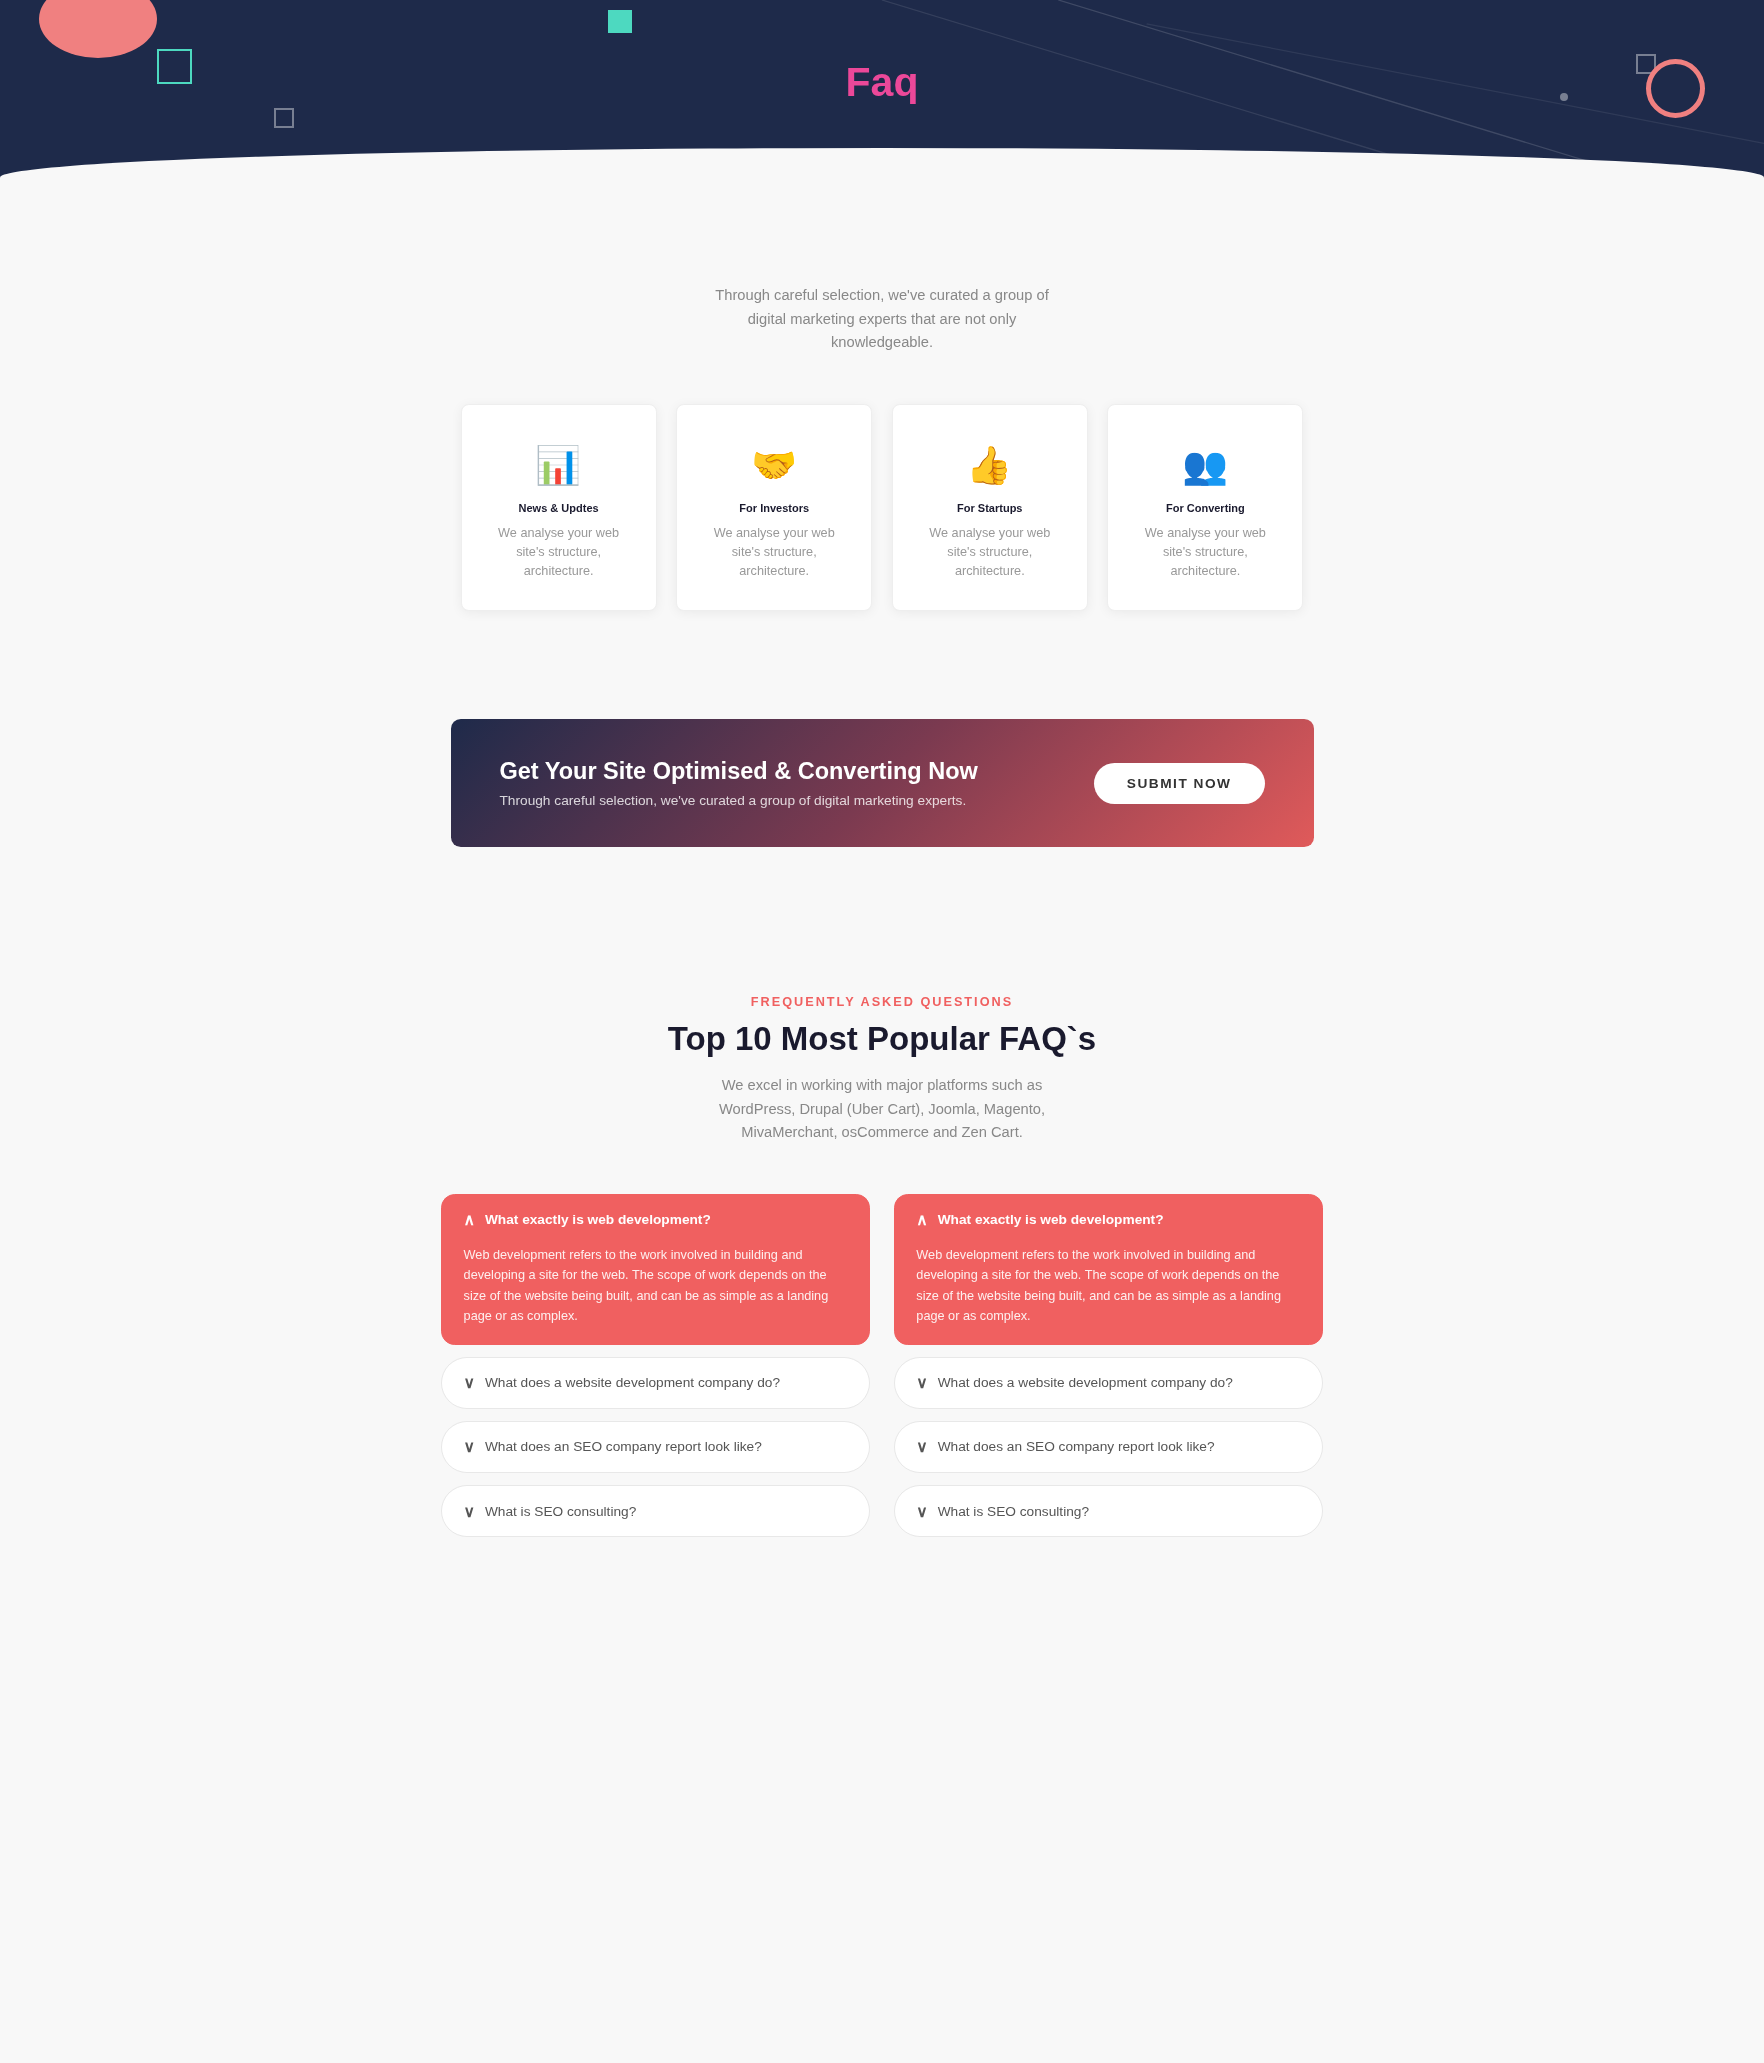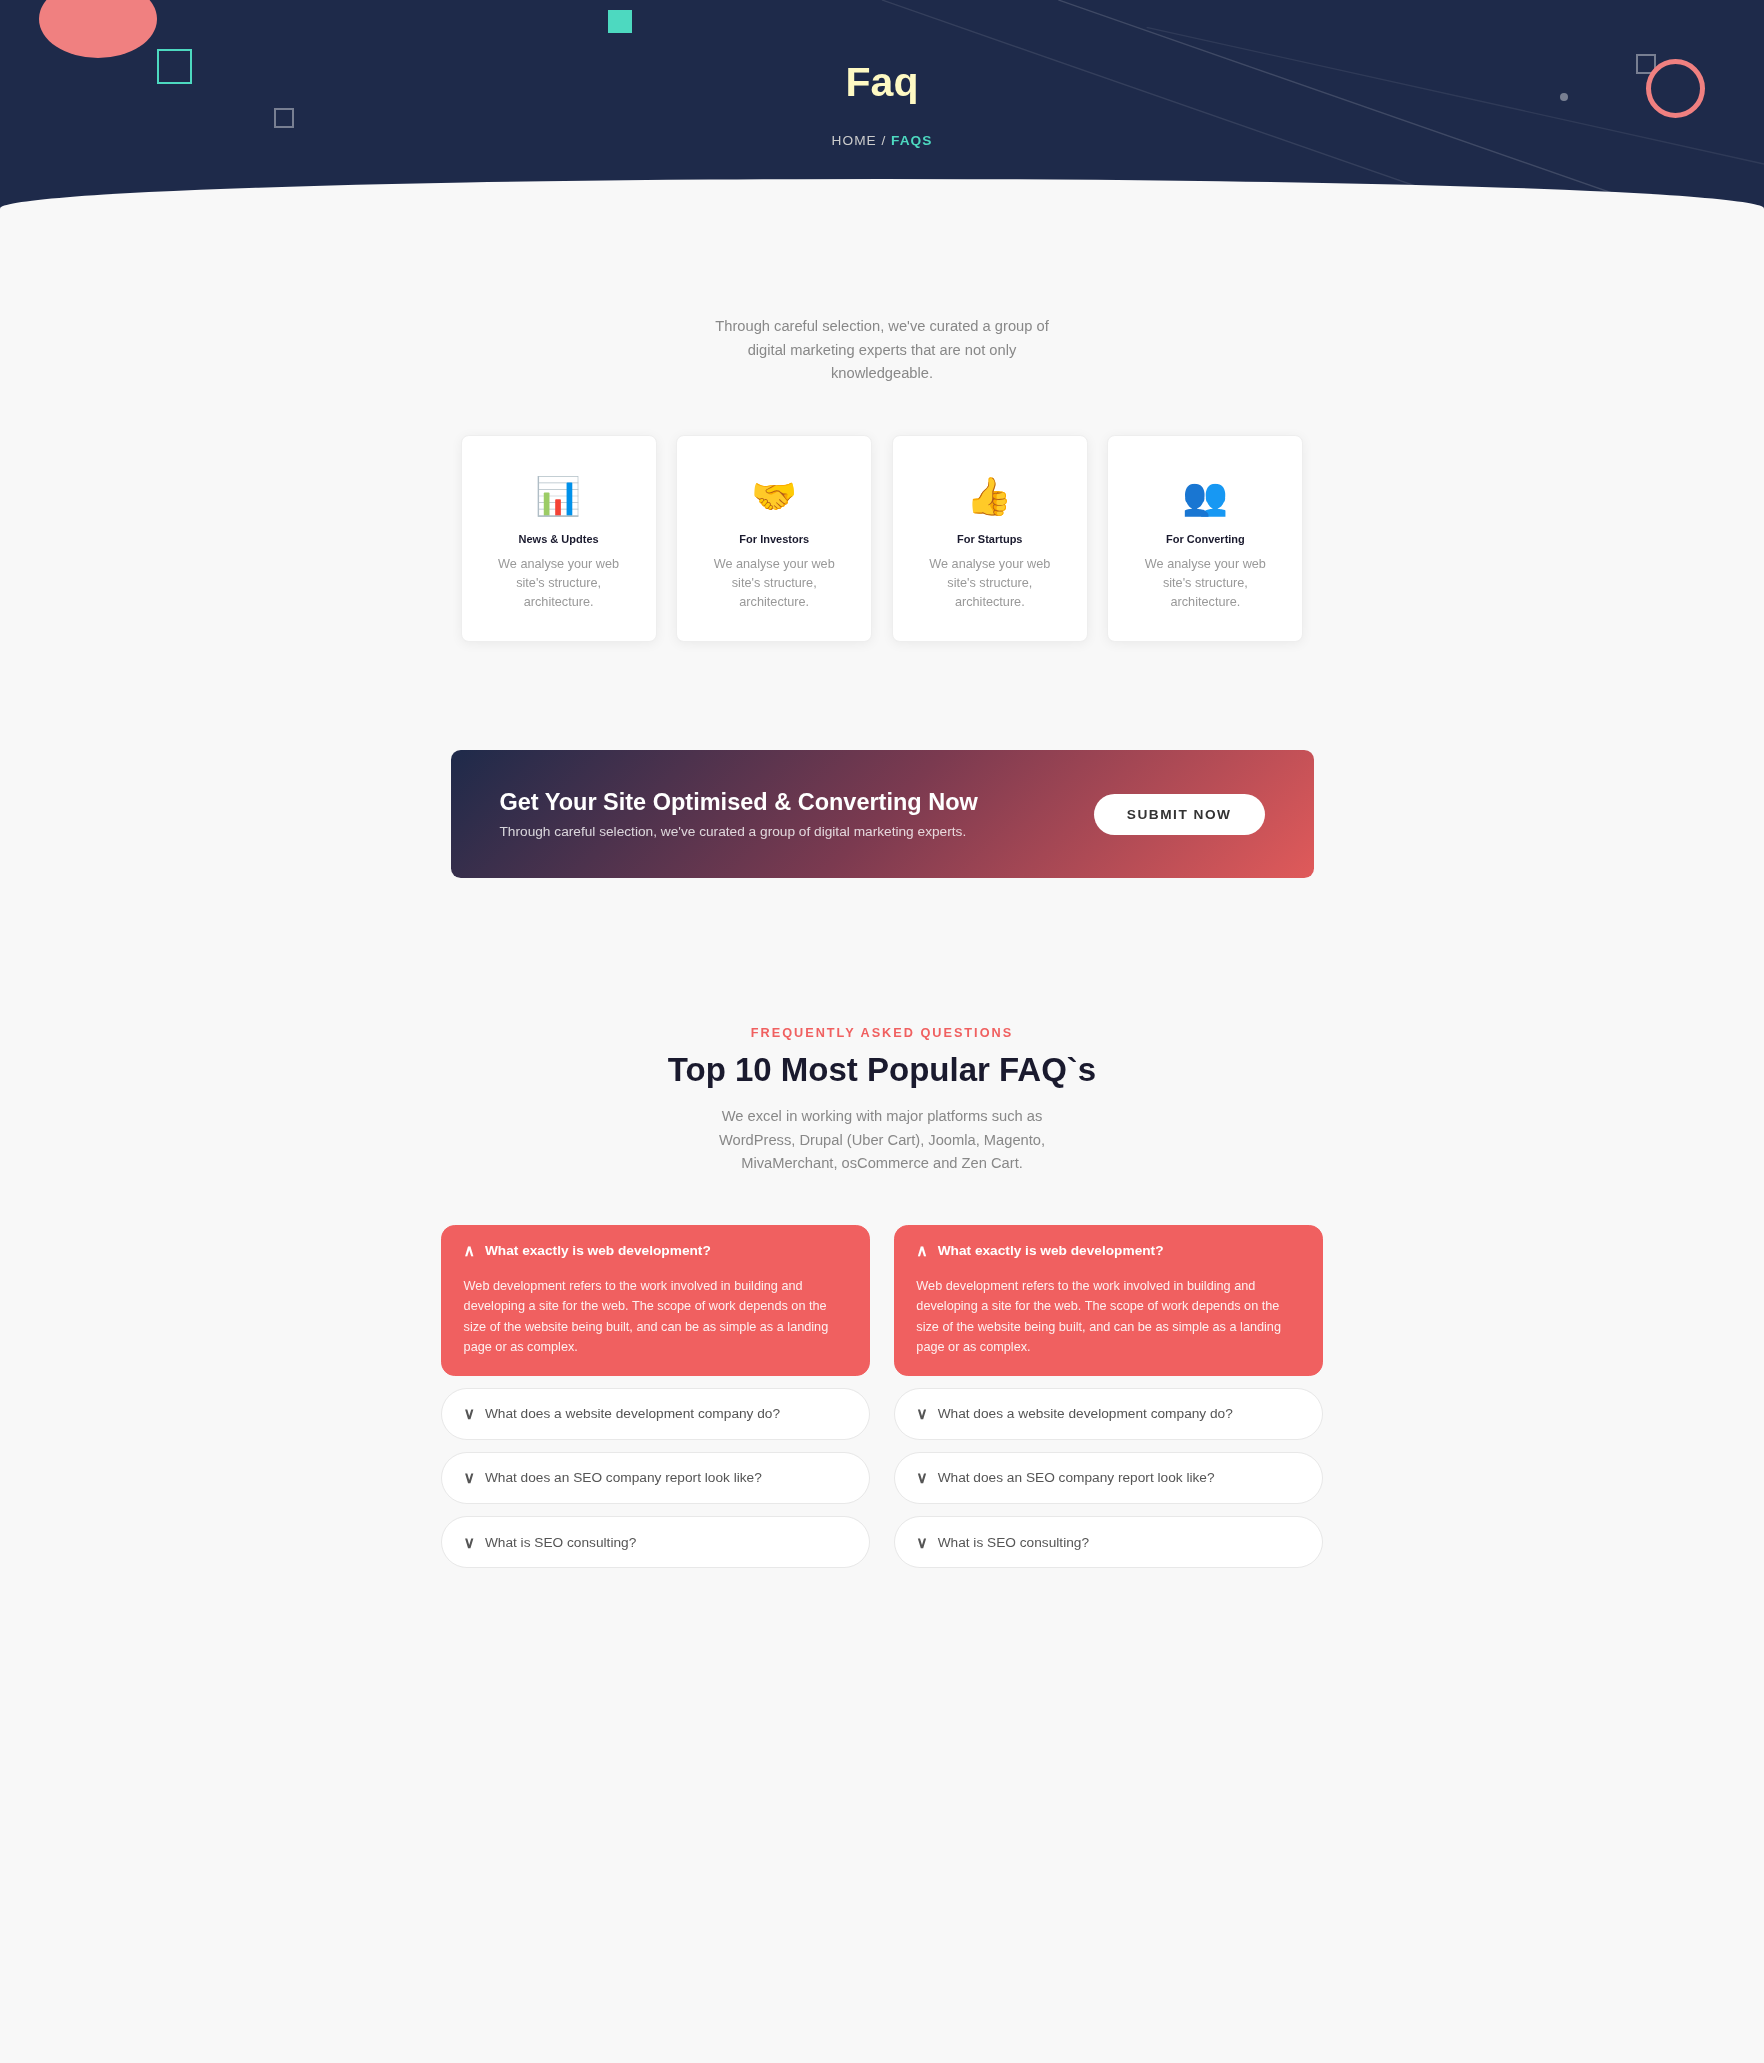--- a/index.html
+++ b/index.html
@@ -17,24 +17,24 @@
       content: '';
       position: absolute;
       bottom: -2px;
       left: 0;
       right: 0;
       height: 69px;
       background: #f8f8f8;
       border-radius: 100% 100% 0 0 / 59px 59px 0 0;
     }
     .hero-title {
-      color: #fef9c3;
+      color: #ec4899;
       font-size: 41px;
       font-weight: 700;
-      margin-bottom: 27px;
+      margin-bottom: 11px;
     }
     .hero-breadcrumb {
       color: #ccc;
       font-size: 13.7px;
       letter-spacing: 1px;
     }
     .hero-breadcrumb a {
       color: #ccc;
       text-decoration: none;
     }
@@ -255,25 +255,20 @@
   <div class="deco-circle"></div>
   <div class="deco-dot"></div>
   <div class="deco-lines">
     <svg viewBox="0 0 1000 180" preserveAspectRatio="none">
       <line x1="600" y1="0" x2="1000" y2="180" stroke="rgba(255,255,255,0.15)" stroke-width="1"></line>
       <line x1="500" y1="0" x2="900" y2="180" stroke="rgba(255,255,255,0.1)" stroke-width="1"></line>
       <line x1="650" y1="20" x2="1000" y2="120" stroke="rgba(255,255,255,0.08)" stroke-width="1"></line>
     </svg>
   </div>
   <h1 class="hero-title">Faq</h1>
-  <div class="hero-breadcrumb">
-    <a href="#">HOME</a>
-    <span> / </span>
-    <span class="active">FAQS</span>
-  </div>
 </div>
 
 <div class="support-section">
   <p class="section-desc">Through careful selection, we've curated a group of digital marketing experts that are not only knowledgeable.</p>
 
   <div class="cards-row" id="cards-container">
       <div class="card">
       <div class="card-icon">📊</div>
       <div class="card-title">News &amp; Updtes</div>
       <div class="card-desc">We analyse your web site's structure, architecture.</div>

